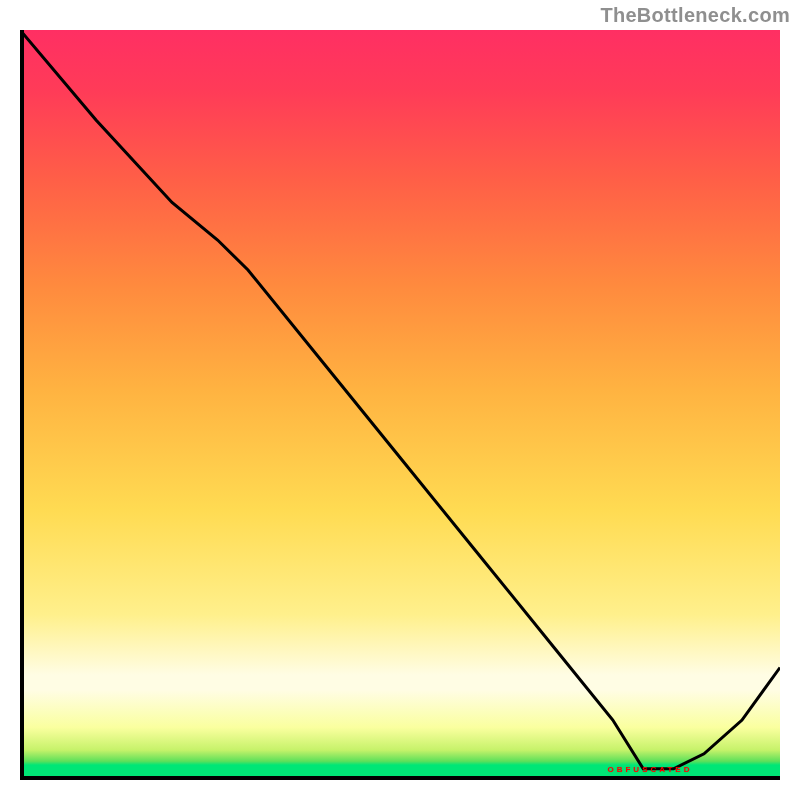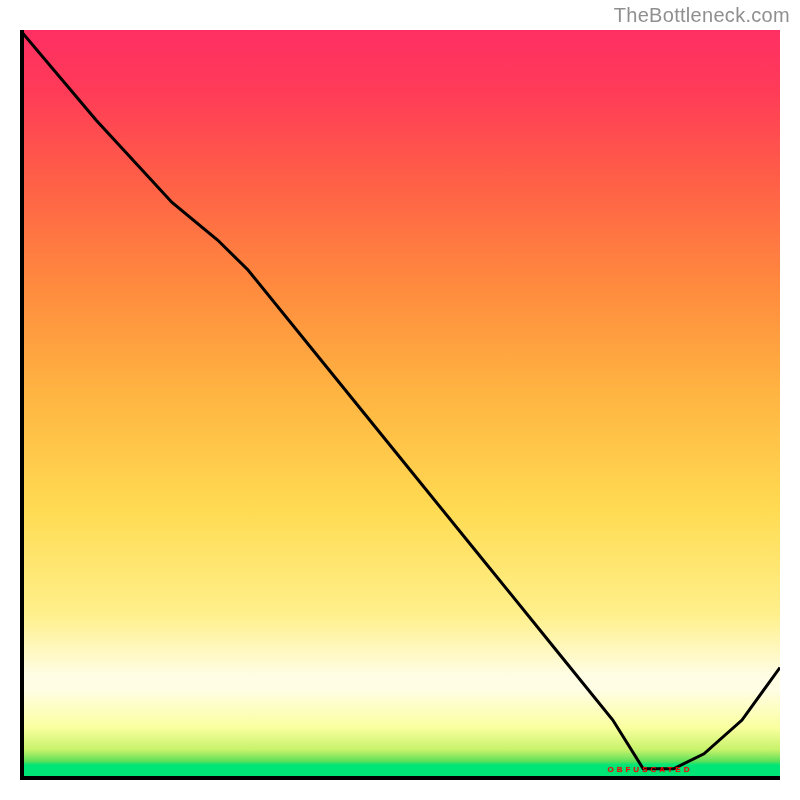--- a/index.html
+++ b/index.html
@@ -14,21 +14,21 @@
   .wrap {
     position: relative;
     width: 800px;
     height: 800px;
   }
   .attribution {
     position: absolute;
     top: 4px;
     right: 10px;
     font-size: 20px;
-    font-weight: normal;
+    font-weight: bold;
     color: #8f8f8f;
     letter-spacing: 0.3px;
   }
   .plot {
     position: absolute;
     left: 20px;
     width: 760px;
     top: 30px;
     height: 750px;
   }

